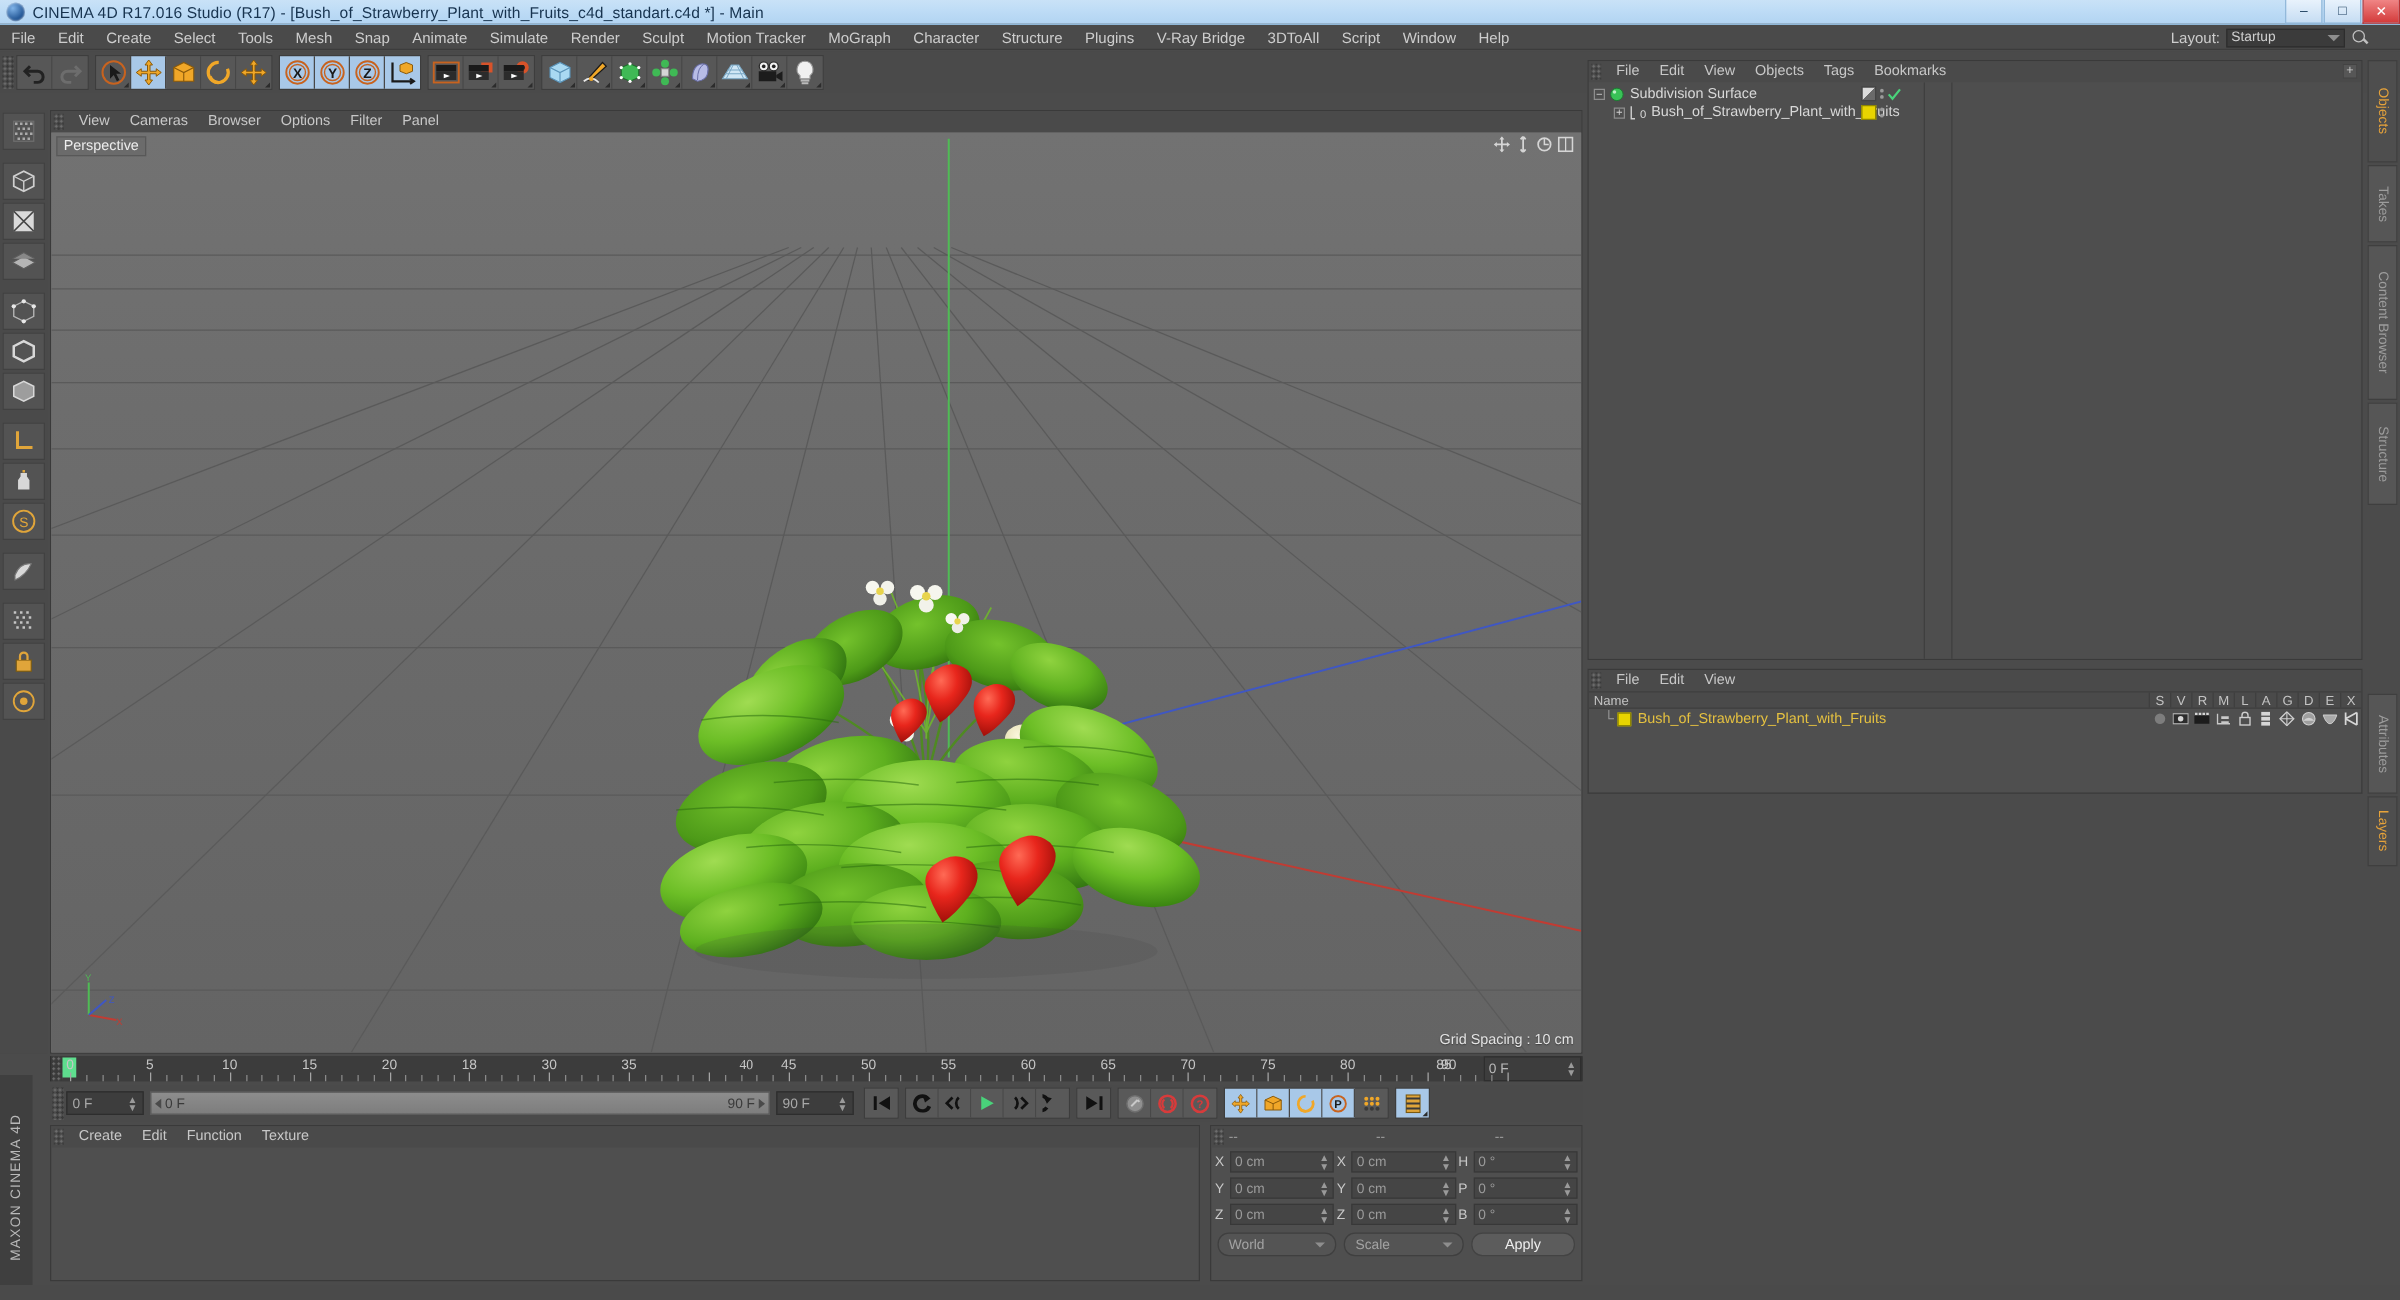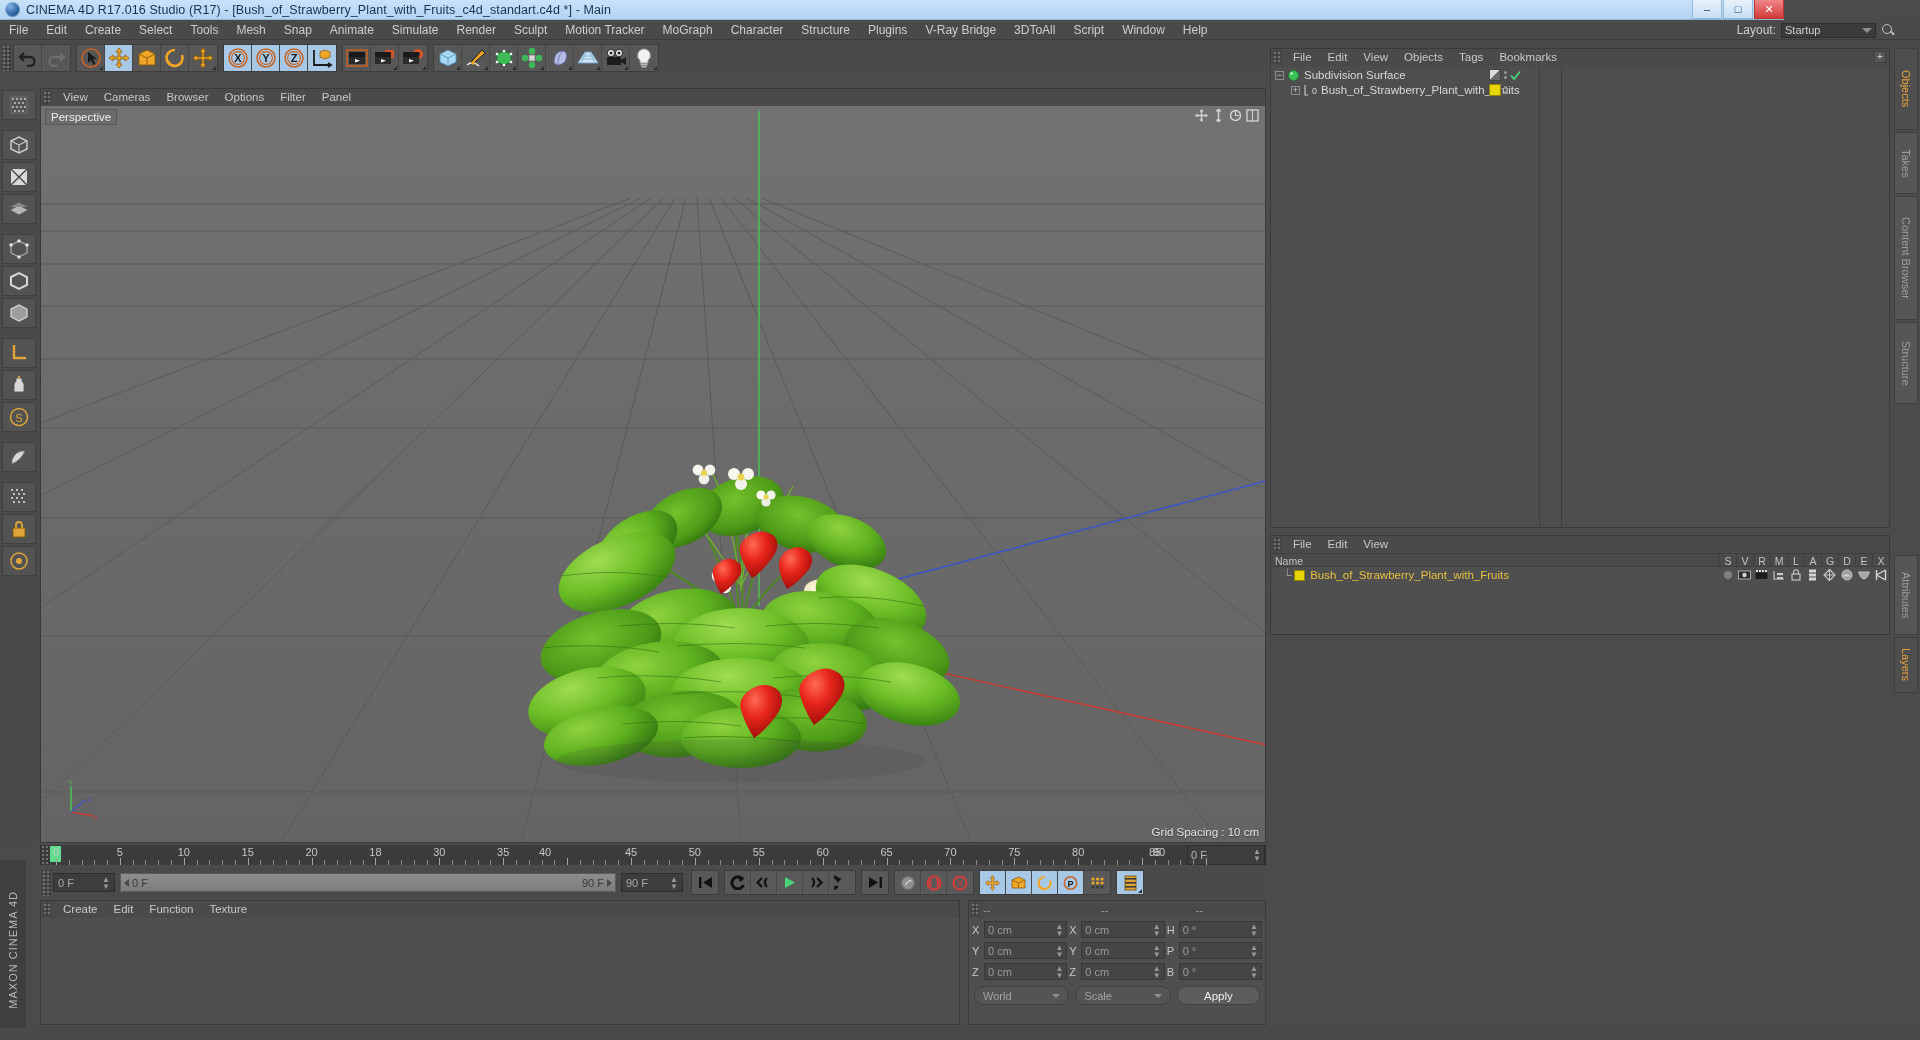--- a/index.html
+++ b/index.html
@@ -8,21 +8,21 @@
     background:#4a4a4a;
     font-family:"Liberation Sans", sans-serif;
     font-size:12px;
     color:#c8c8c8;
     -webkit-font-smoothing:antialiased;
   }
   #app { position:relative; width:1920px; height:1040px; background:#4b4b4b; }
 
   
   .titlebar {
-    position:absolute; left:0; top:0; width:1784px; height:20px;
+    position:absolute; left:0; top:0; width:1920px; height:20px;
     background:linear-gradient(180deg,#c9e2f7 0%, #bedcf6 45%, #b2d4f2 100%);
     border-bottom:1px solid #8fb7d8;
     display:flex; align-items:center;
   }
   .titlebar .appicon {
     width:15px; height:15px; margin-left:5px; margin-right:6px;
     border-radius:50%;
     background:radial-gradient(circle at 35% 30%, #7fb3e8, #1b4f8f 70%, #10365f);
     box-shadow:inset 0 0 2px #fff;
   }
@@ -845,21 +845,21 @@
         <div class="tl-num" style="left: 197.667px;">15</div>
         <div class="tl-tick major" style="left: 197.667px;"></div>
         <div class="tl-num" style="left: 261.556px;">20</div>
         <div class="tl-tick major" style="left: 261.556px;"></div>
         <div class="tl-num" style="left: 325.444px;">18</div>
         <div class="tl-tick major" style="left: 325.444px;"></div>
         <div class="tl-num" style="left: 389.333px;">30</div>
         <div class="tl-tick major" style="left: 389.333px;"></div>
         <div class="tl-num" style="left: 453.222px;">35</div>
         <div class="tl-tick major" style="left: 453.222px;"></div>
-        <div class="tl-num" style="left: 495px;">40</div>
+        <div class="tl-num" style="left: 547px; font-family: Liberation Serif, serif;">40</div>
         <div class="tl-tick major" style="left: 517.111px;"></div>
         <div class="tl-num" style="left: 581px;">45</div>
         <div class="tl-tick major" style="left: 581px;"></div>
         <div class="tl-num" style="left: 644.889px;">50</div>
         <div class="tl-tick major" style="left: 644.889px;"></div>
         <div class="tl-num" style="left: 708.778px;">55</div>
         <div class="tl-tick major" style="left: 708.778px;"></div>
         <div class="tl-num" style="left: 772.667px;">60</div>
         <div class="tl-tick major" style="left: 772.667px;"></div>
         <div class="tl-num" style="left: 836.556px;">65</div>

